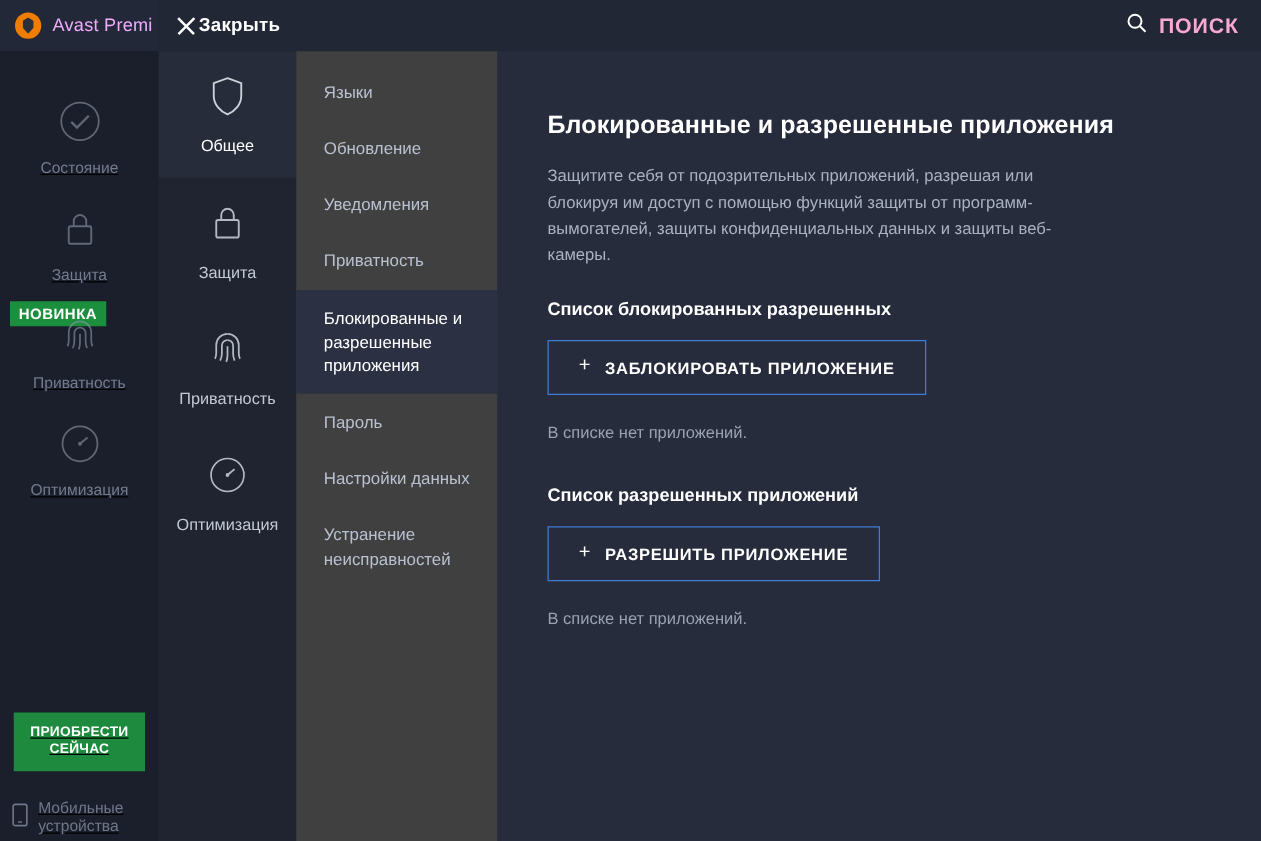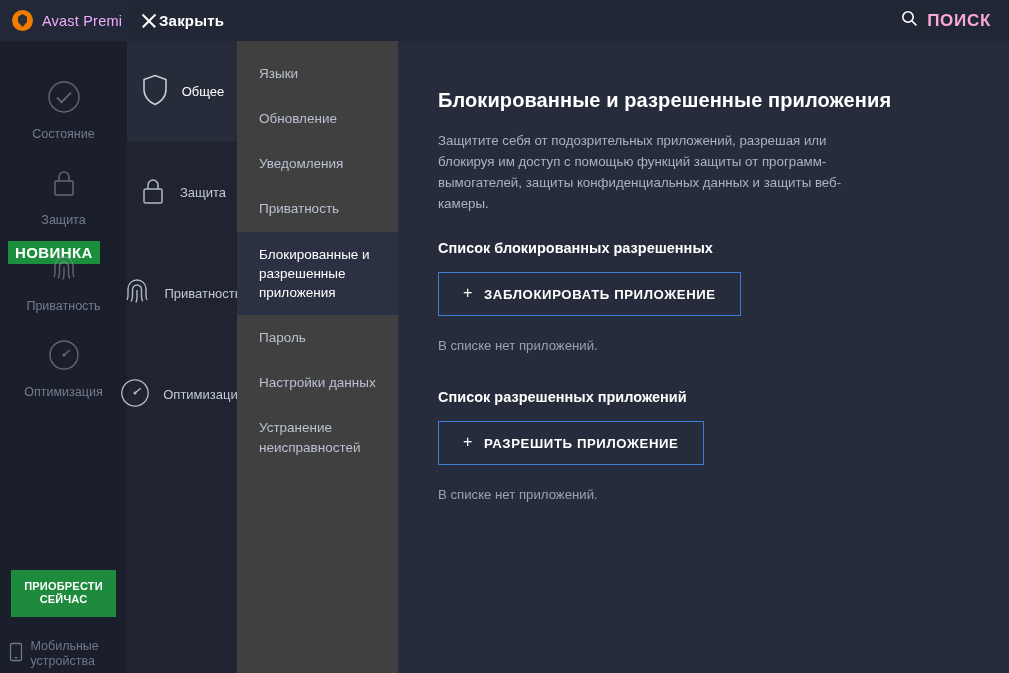--- a/index.html
+++ b/index.html
@@ -57,41 +57,42 @@
   }
   .bg-sidebar {
     width: 127px;
     flex: 1;
     background: #1b1f2b;
     padding-top: 26px;
     display: flex;
     flex-direction: column;
     align-items: flex-end;
     position: relative;
+    text-decoration: underline;
   }
   .bg-nav-item {
     width: 127px;
     height: 86px;
     display: flex;
     flex-direction: column;
     align-items: center;
     justify-content: center;
     gap: 10px;
     color: #6f778a;
     font-size: 12.5px;
     position: relative;
   }
   .bg-nav-item .ico { opacity: .62; }
   .bg-nav-label { color: #737b8e; font-size: 12.5px; }
   .badge-new {
     position: absolute;
     top: 2px; left: 8px;
     background: #1c8f3e;
     color: #ffffff;
-    font-size: 15px;
+    font-size: 12px;
     font-weight: bold;
     padding: 3px 7px;
     letter-spacing: .4px;
   }
   .bg-bottom {
     margin-top: auto;
     width: 100%;
     display: flex;
     flex-direction: column;
     align-items: center;
@@ -185,20 +186,21 @@
   
   .col-primary {
     width: 110px;
     background: #1f2430;
     flex: none;
     padding-top: 0;
   }
   .prim-item {
     height: 101px;
     display: flex;
+    flex-direction: column;
     align-items: center;
     justify-content: center;
     gap: 12px;
     color: #c3c9d6;
     font-size: 13px;
     cursor: pointer;
   }
   .prim-item.active {
     background: #262c3a;
     color: #ffffff;

